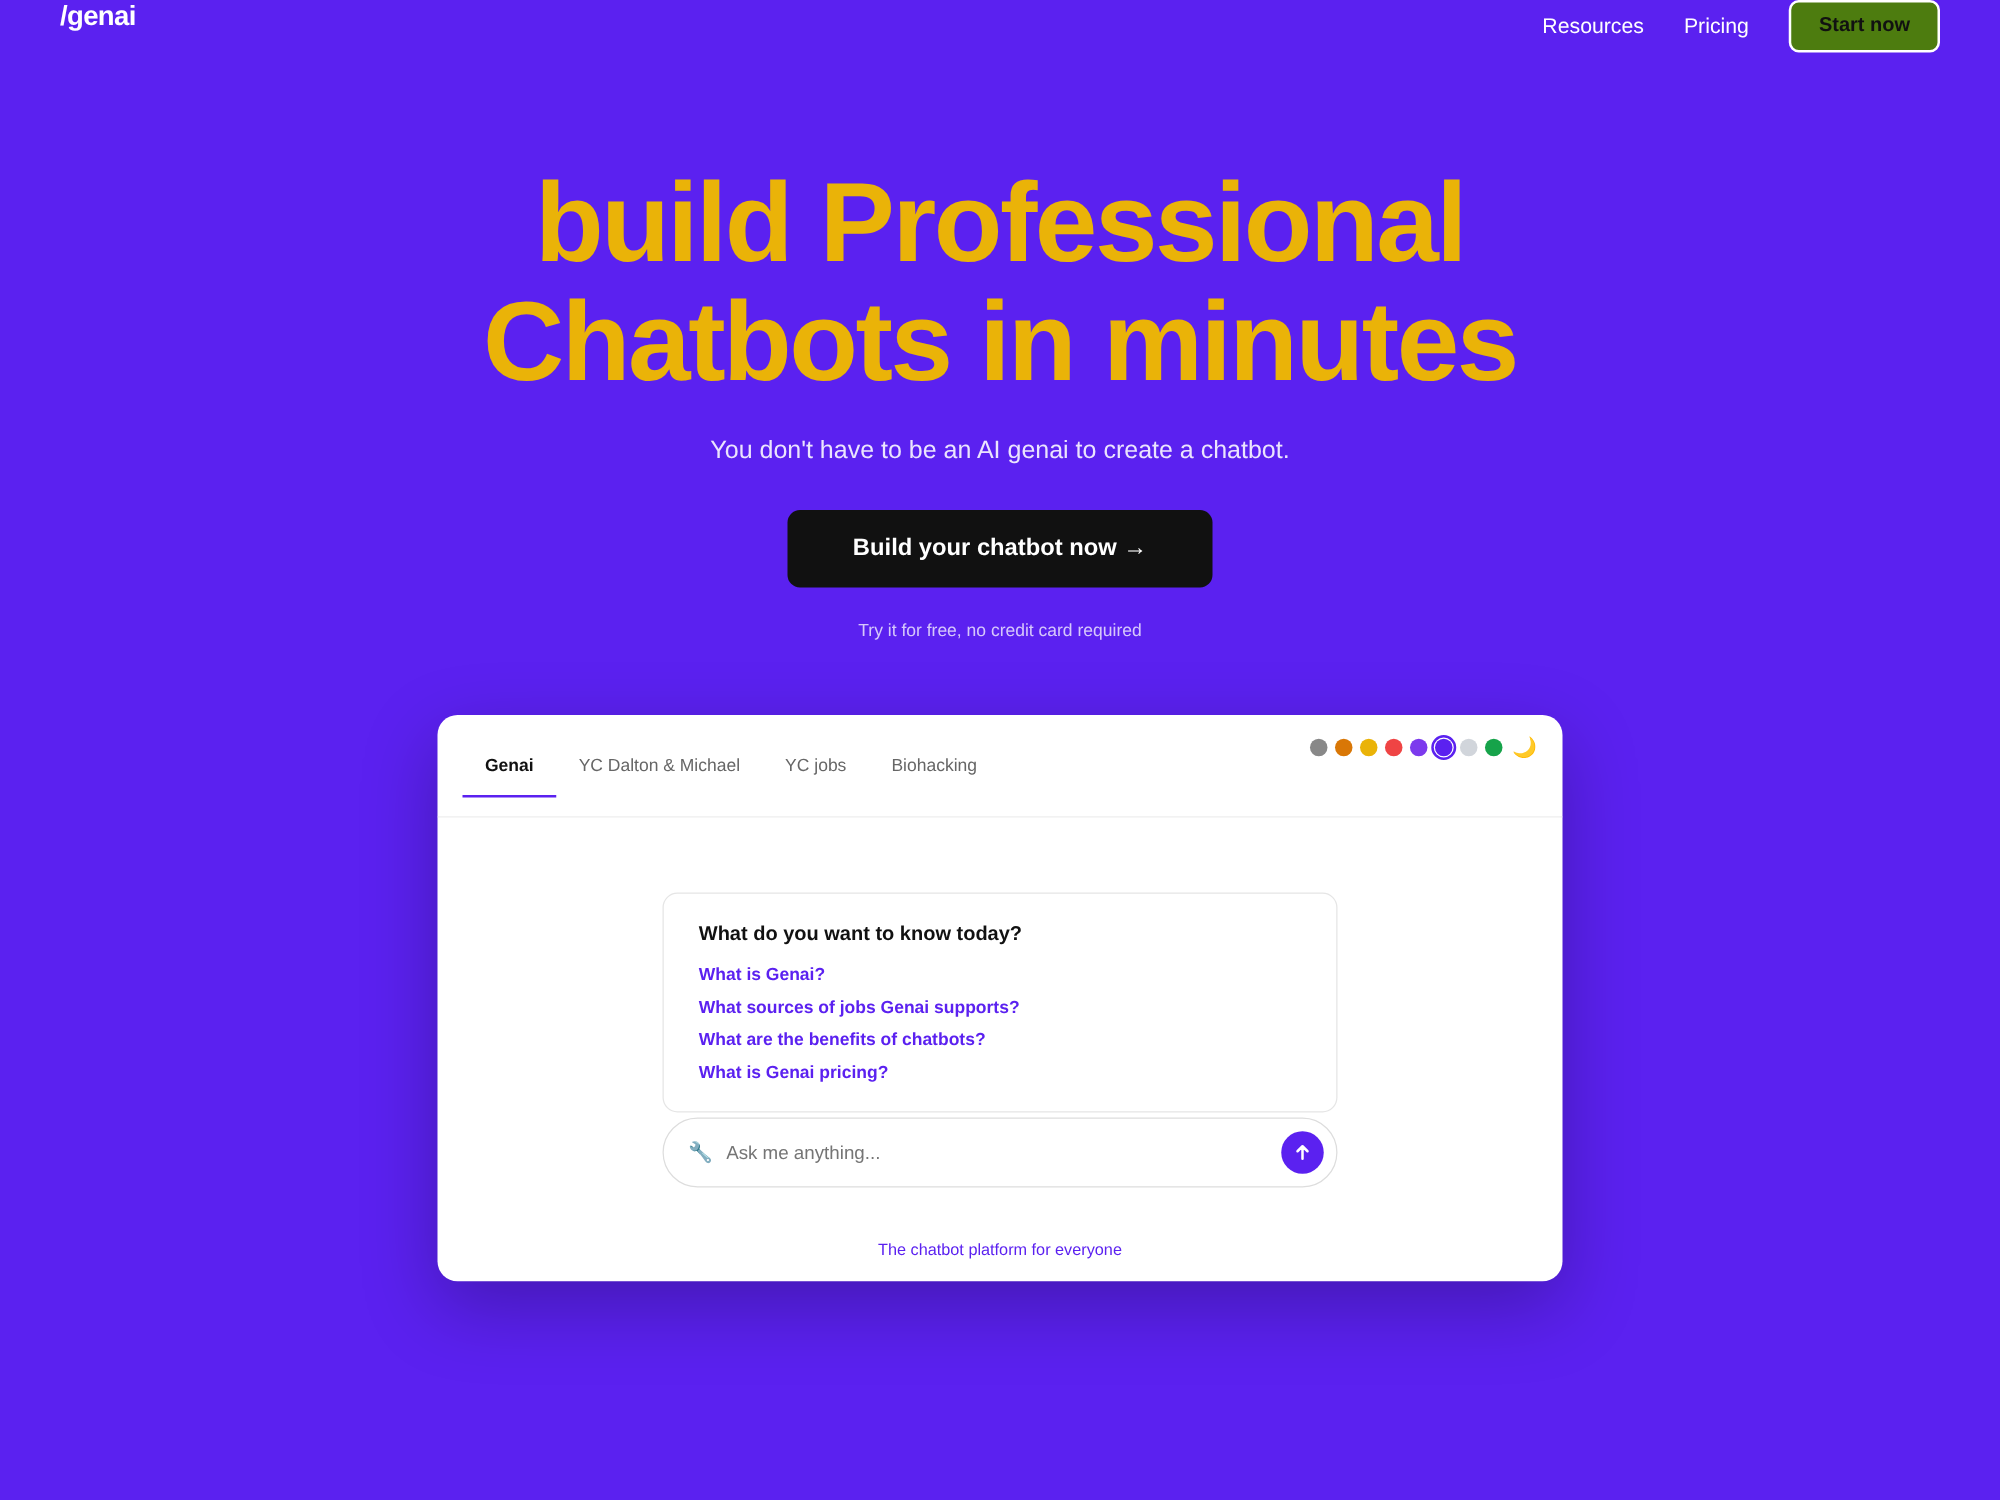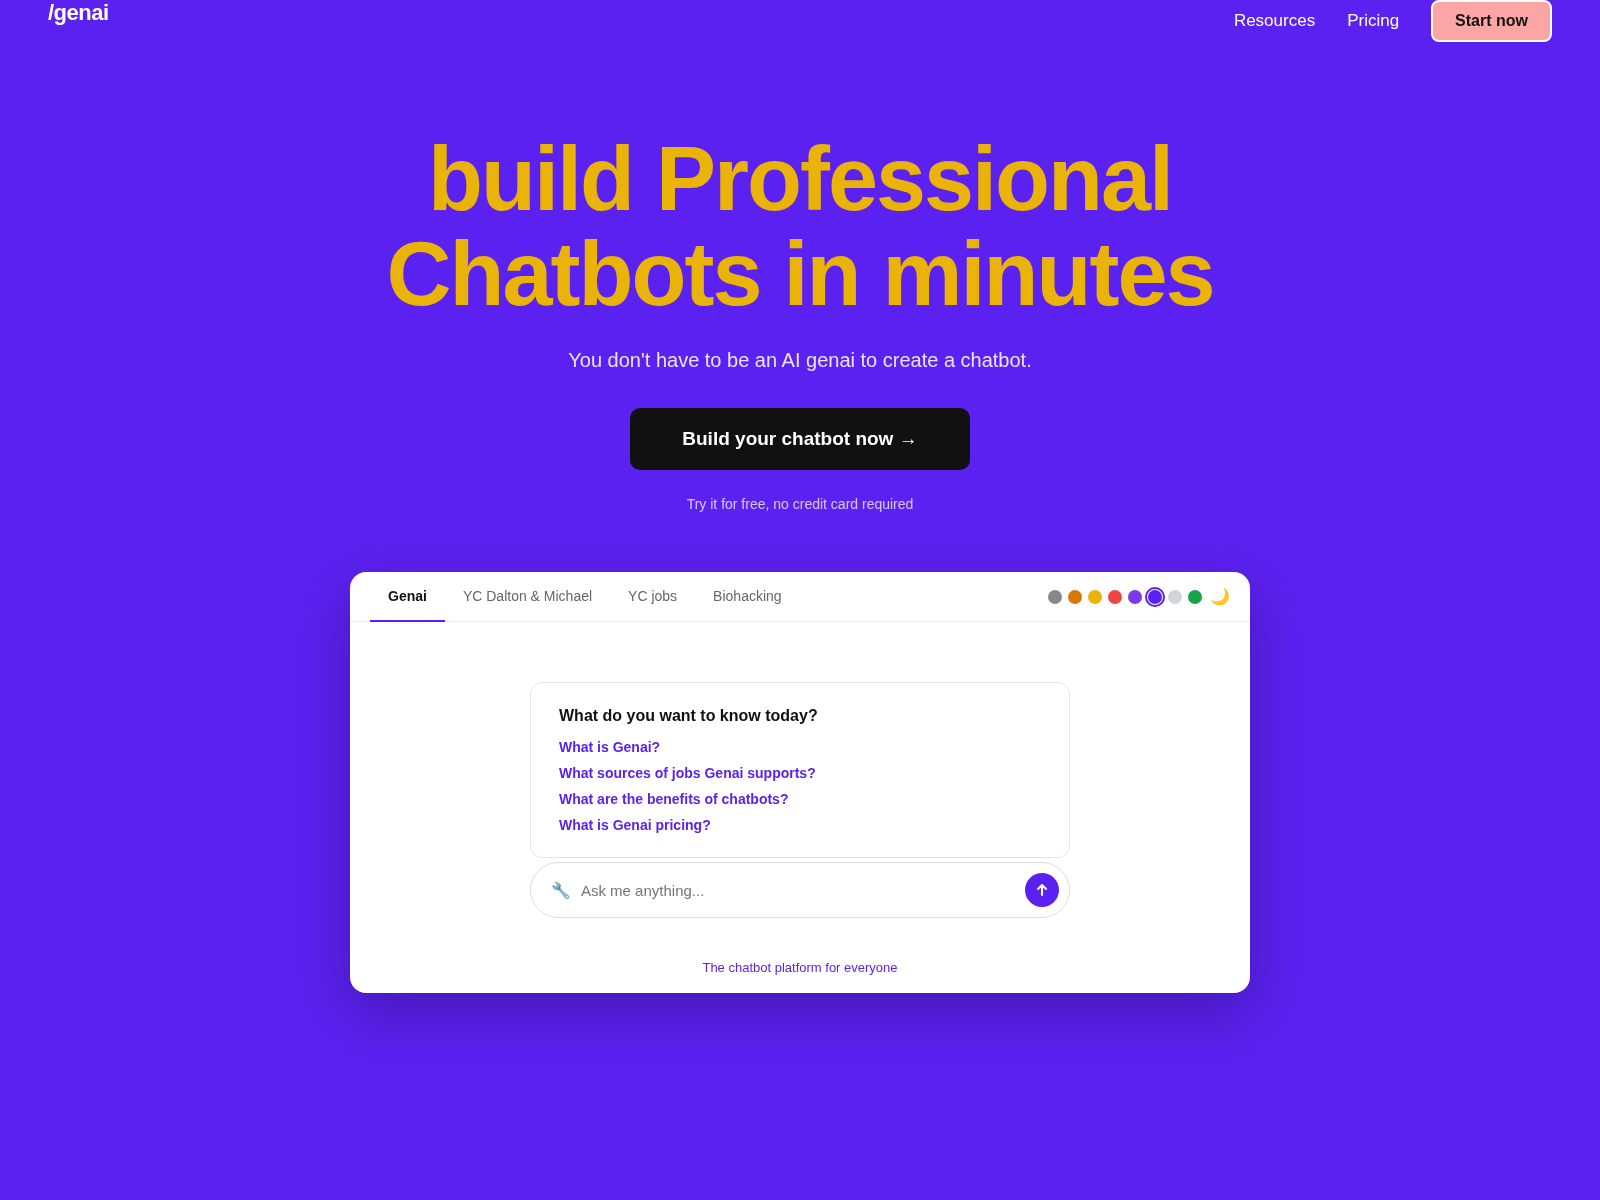--- a/index.html
+++ b/index.html
@@ -35,21 +35,21 @@
 
     .nav-link {
       color: #fff;
       font-size: 17px;
       font-weight: 400;
       cursor: pointer;
       text-decoration: none;
     }
 
     .btn-start {
-      background: #fca5a5;
+      background: #4d7c0f;
       color: #111;
       border: 2px solid #fff;
       border-radius: 8px;
       padding: 10px 22px;
       font-size: 16px;
       font-weight: 600;
       cursor: pointer;
     }
 
     
@@ -119,23 +119,23 @@
       width: 100%;
       max-width: 900px;
       min-height: 420px;
       overflow: hidden;
       box-shadow: 0 20px 60px rgba(0,0,0,0.25);
     }
 
     
     .tabs-bar {
       display: flex;
-      align-items: center;
+      align-items: flex-start;
       border-bottom: 1px solid #eee;
-      padding: 0 20px;
+      padding: 16px 20px;
       position: relative;
     }
 
     .tabs-left {
       display: flex;
       gap: 0;
       flex: 1;
     }
 
     .tab-item {

